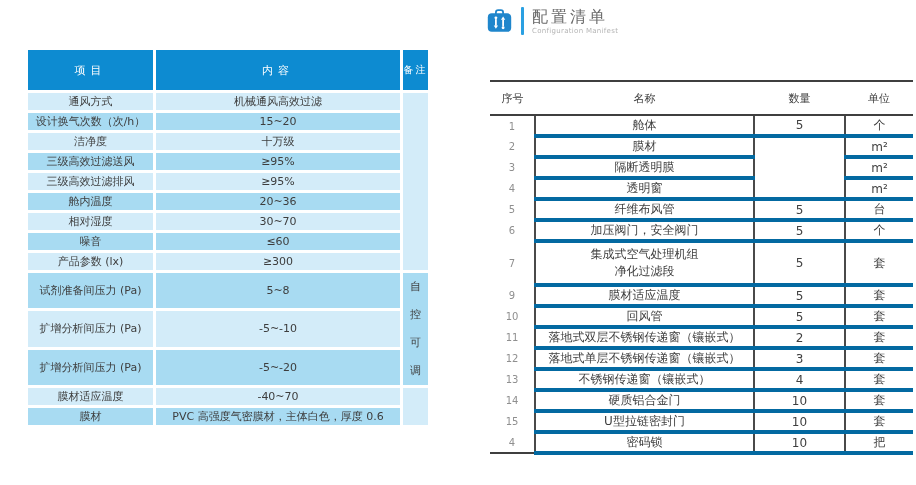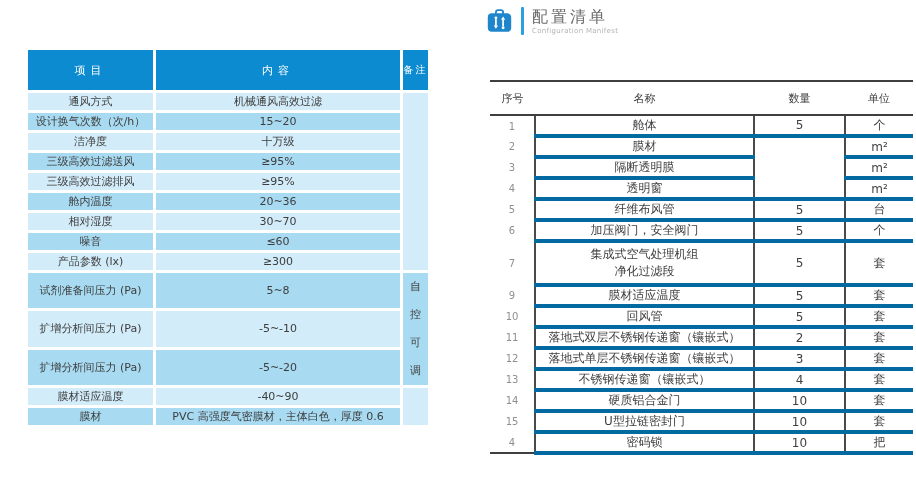--- a/index.html
+++ b/index.html
@@ -128,21 +128,21 @@
         <tr>
           <td class="light">扩增分析间压力 (Pa)</td>
           <td class="light">-5~-10</td>
         </tr>
         <tr>
           <td class="medium">扩增分析间压力 (Pa)</td>
           <td class="medium">-5~-20</td>
         </tr>
         <tr>
           <td class="light">膜材适应温度</td>
-          <td class="light">-40~90</td>
+          <td class="light">-40~70</td>
           <td class="remark light" rowspan="2"></td>
         </tr>
         <tr>
           <td class="medium">膜材</td>
           <td class="medium">PVC 高强度气密膜材，主体白色，厚度 0.6</td>
         </tr>
       </tbody>
   </table>
 
   <table class="config-table">

